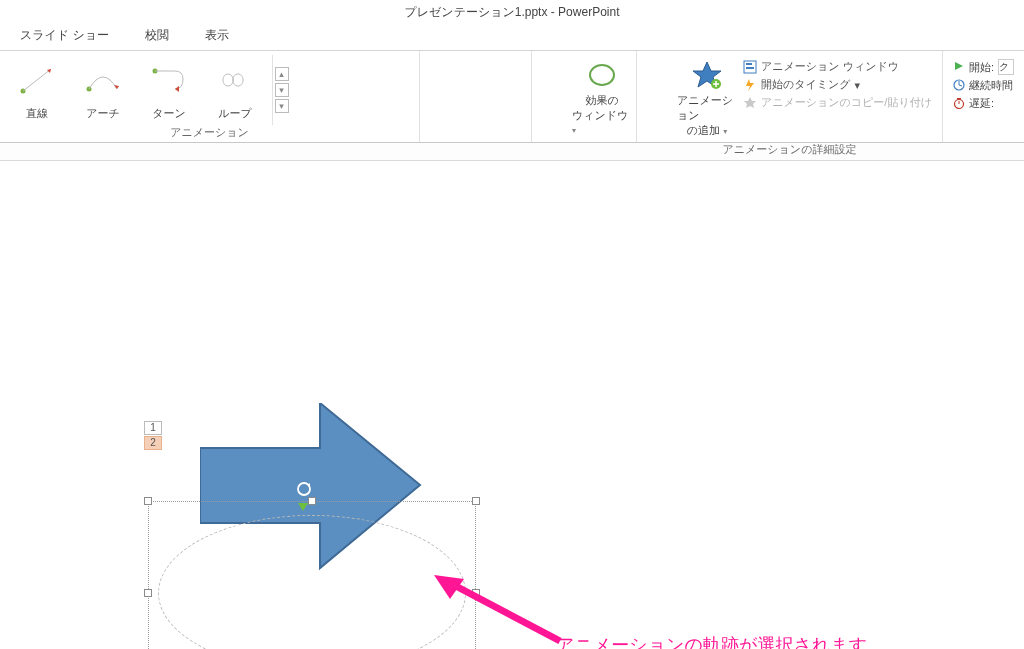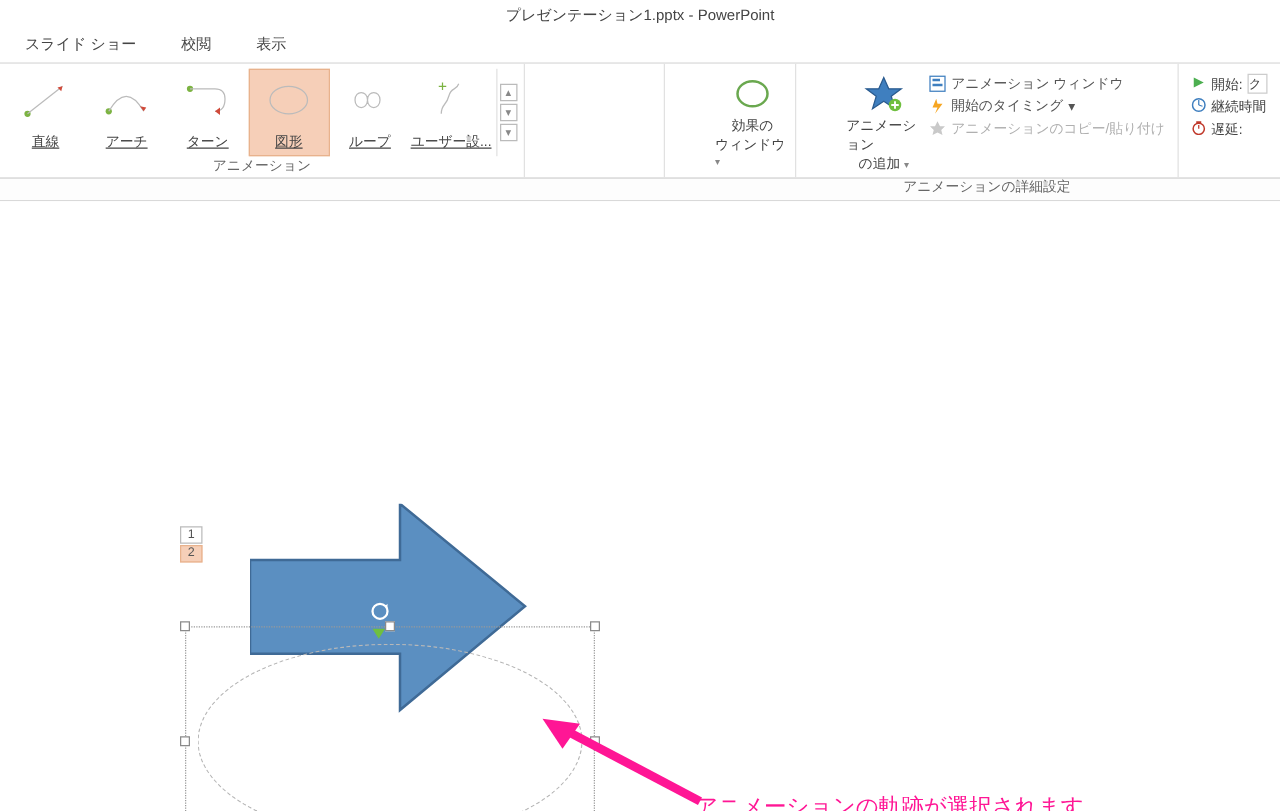--- a/index.html
+++ b/index.html
@@ -11,21 +11,21 @@
     .tab-strip .tab { padding: 4px 10px 6px; cursor: pointer; }
 
     .ribbon { display: flex; background: #fff; border-bottom: 1px solid #c8c8c8; height: 92px; }
     .ribbon-group { border-right: 1px solid #e1e1e1; display: flex; flex-direction: column; }
     .ribbon-group-body { display: flex; align-items: flex-start; padding: 4px 4px 0; flex: 1; }
     .ribbon-group-label { font-size: 11px; color: #666; text-align: center; padding-bottom: 3px; }
 
     .anim-thumb { width: 66px; height: 70px; display: flex; flex-direction: column; align-items: center; justify-content: center; cursor: pointer; }
     .anim-thumb.selected { background: #f6cfb8; border: 1px solid #e8b28d; }
     .anim-thumb .icon-box { width: 48px; height: 40px; display: flex; align-items: center; justify-content: center; }
-    .anim-thumb .label { font-size: 11px; color: #444; margin-top: 6px; text-decoration: underline; }
+    .anim-thumb .label { font-size: 11px; color: #444; margin-top: 6px; }
     .anim-more { width: 18px; align-self: stretch; display: flex; flex-direction: column; justify-content: center; align-items: center; border-left: 1px solid #e1e1e1; cursor: pointer; margin-left: 4px; }
     .anim-more-btn { width: 14px; height: 14px; border: 1px solid #bbb; font-size: 9px; line-height: 12px; text-align: center; color: #888; margin: 1px 0; }
 
     .big-btn { width: 60px; display: flex; flex-direction: column; align-items: center; padding: 4px 0; cursor: pointer; font-size: 11px; color: #444; margin-left: 36px; }
     .big-btn .icon-area { width: 32px; height: 32px; display: flex; align-items: center; justify-content: center; margin-bottom: 2px; }
     .big-btn .dd { font-size: 8px; color: #888; }
 
     .adv-col { display: flex; flex-direction: column; justify-content: flex-start; padding: 4px 6px; font-size: 11px; color: #555; gap: 3px; }
     .adv-row { display: flex; align-items: flex-end; gap: 4px; white-space: nowrap; cursor: pointer; }
     .adv-row .mini-icon { width: 14px; height: 14px; display: inline-flex; align-items: center; justify-content: center; }
@@ -95,45 +95,27 @@
       <div class="anim-thumb">
         <div class="icon-box">
           <svg width="40" height="34">
               <circle cx="6" cy="8" r="2.5" fill="#7cb342"></circle>
               <path d="M6 8 L26 8 Q34 8 34 16 Q34 26 26 26" stroke="#bbb" fill="none" stroke-width="1"></path>
               <path d="M26 26 L30 23 L30 29 Z" fill="#d04a3a"></path>
             </svg>
         </div>
         <div class="label">ターン</div>
       </div>
-      <div class="anim-thumb selected">
-        <div class="icon-box">
-          <svg width="40" height="34">
-              <ellipse cx="20" cy="17" rx="15" ry="11" stroke="#bbb" fill="none" stroke-width="1"></ellipse>
-            </svg>
-        </div>
-        <div class="label">図形</div>
-      </div>
       <div class="anim-thumb">
         <div class="icon-box">
           <svg width="40" height="34">
               <path d="M8 17 C8 9 18 9 18 17 C18 25 28 25 28 17 C28 9 18 9 18 17 C18 25 8 25 8 17 Z" stroke="#bbb" fill="none" stroke-width="1"></path>
             </svg>
         </div>
         <div class="label">ループ</div>
-      </div>
-      <div class="anim-thumb">
-        <div class="icon-box">
-          <svg width="40" height="34">
-              <path d="M12 28 C12 20 16 22 18 14 C20 6 24 10 26 4" stroke="#bbb" fill="none" stroke-width="1"></path>
-              <line x1="10" y1="6" x2="16" y2="6" stroke="#7cb342" stroke-width="1"></line>
-              <line x1="13" y1="3" x2="13" y2="9" stroke="#7cb342" stroke-width="1"></line>
-            </svg>
-        </div>
-        <div class="label">ユーザー設...</div>
       </div>
       <div class="anim-more">
         <div class="anim-more-btn">▴</div>
         <div class="anim-more-btn">▾</div>
         <div class="anim-more-btn">▾</div>
       </div>
     </div>
     <div class="ribbon-group-label">アニメーション</div>
   </div>
 

